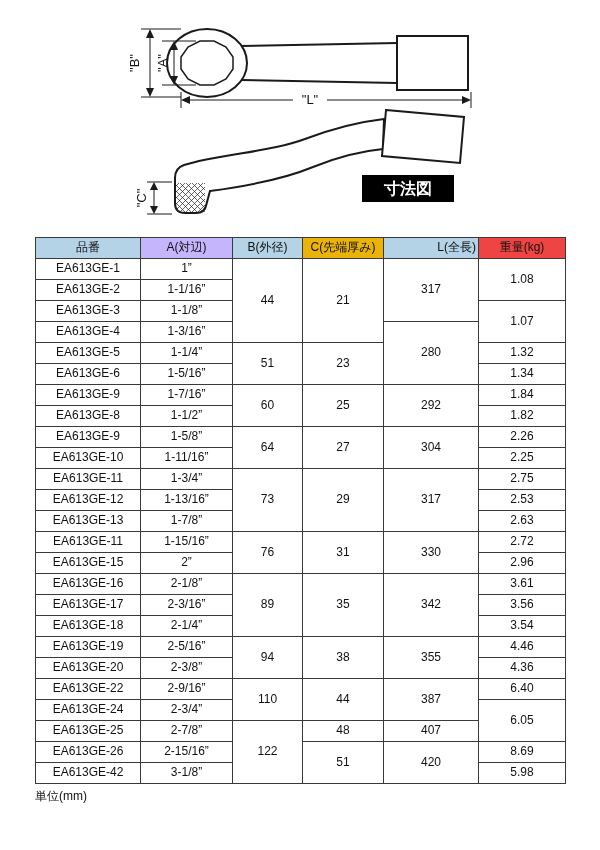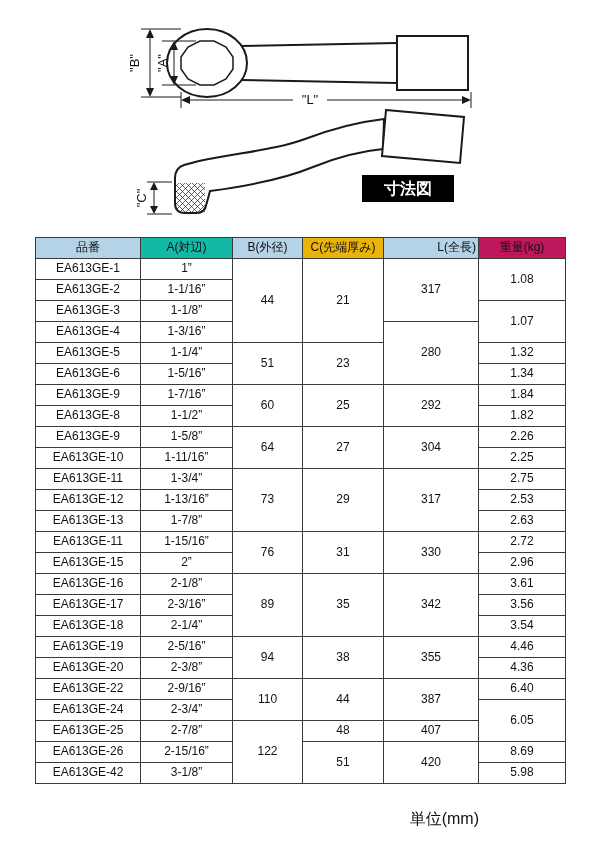--- a/index.html
+++ b/index.html
@@ -15,23 +15,23 @@
     border-collapse:collapse; table-layout:fixed;
   }
   table.spec th, table.spec td {
     border:1px solid #3a3a3a;
     height:20px; padding:0 2px;
     text-align:center; vertical-align:middle;
     font-size:12px; font-weight:normal; line-height:1.1;
     white-space:nowrap;
   }
   .unit-note {
-    position:absolute; left:35px; top:809px; width:530px;
+    position:absolute; left:35px; top:788px; width:530px;
     box-sizing:border-box; padding-right:86px;
-    text-align:right; font-size:16px;
+    text-align:left; font-size:12px;
   }
 </style>
 </head>
 <body>
 
 <div class="page">
 
   <div class="diagram-wrap">
     <svg width="600" height="234" viewBox="0 0 600 234">
       <g fill="none" stroke="#1a1a1a">
@@ -122,25 +122,25 @@
       <col style="width:105px">
         <col style="width:92px">
         <col style="width:70px">
       <col style="width:81px">
         <col style="width:95px">
         <col style="width:87px">
     </colgroup>
     <thead>
       <tr>
           <th style="background: rgb(181, 211, 230);">品番</th>
-          <th style="background: #14b8a6;">A(対辺)</th>
+          <th style="background: #c4b5fd;">A(対辺)</th>
           <th style="background: rgb(181, 211, 230);">B(外径)</th>
           <th style="background: #eab308;">C(先端厚み)</th>
           <th style="background: rgb(181, 211, 230); text-align: right;">L(全長)</th>
-          <th style="background: #be185d;">重量(kg)</th>
+          <th style="background: #ef4444;">重量(kg)</th>
         </tr>
     </thead>
     <tbody>
         <tr>
           <td>EA613GE-1</td>
           <td>1”</td>
           <td rowspan="4">44</td>
           <td rowspan="4">21</td>
           <td rowspan="3">317</td>
           <td rowspan="2">1.08</td>

